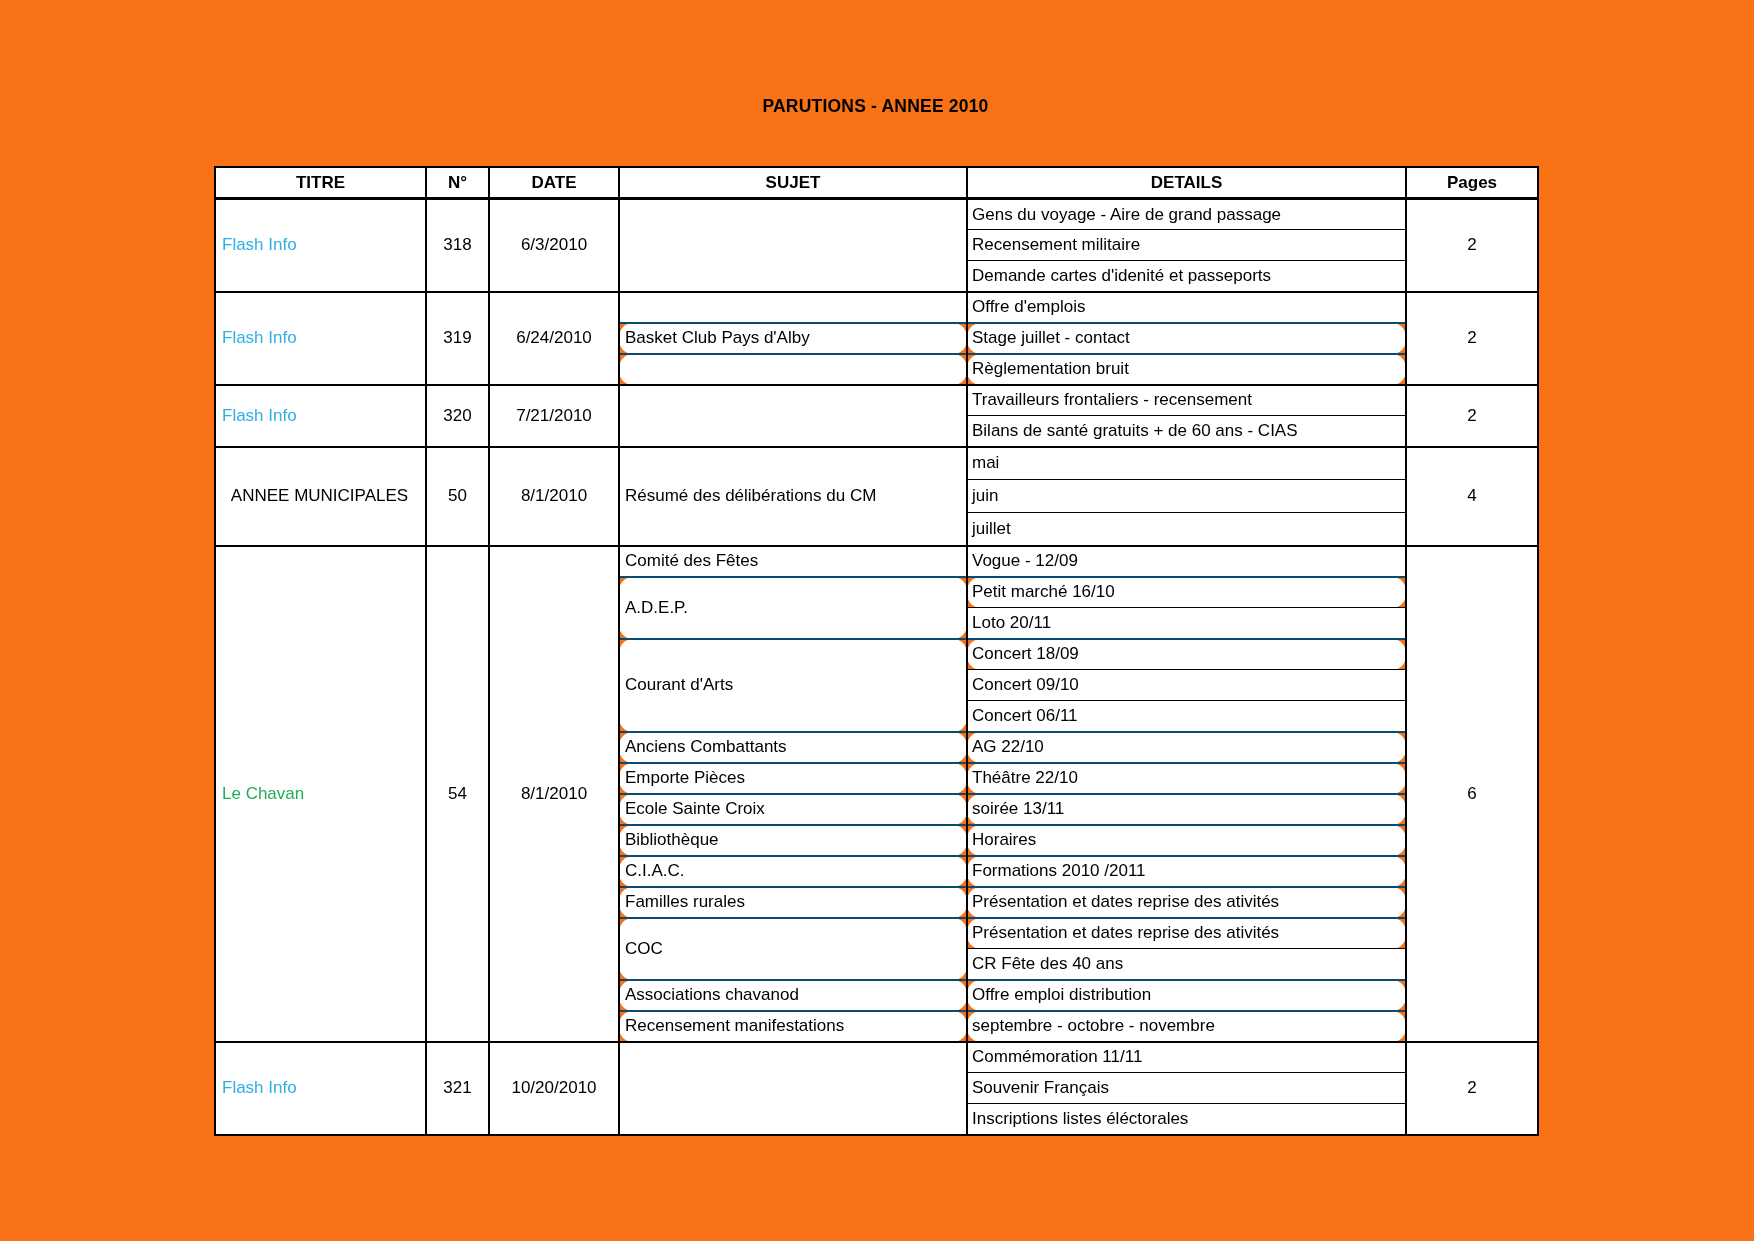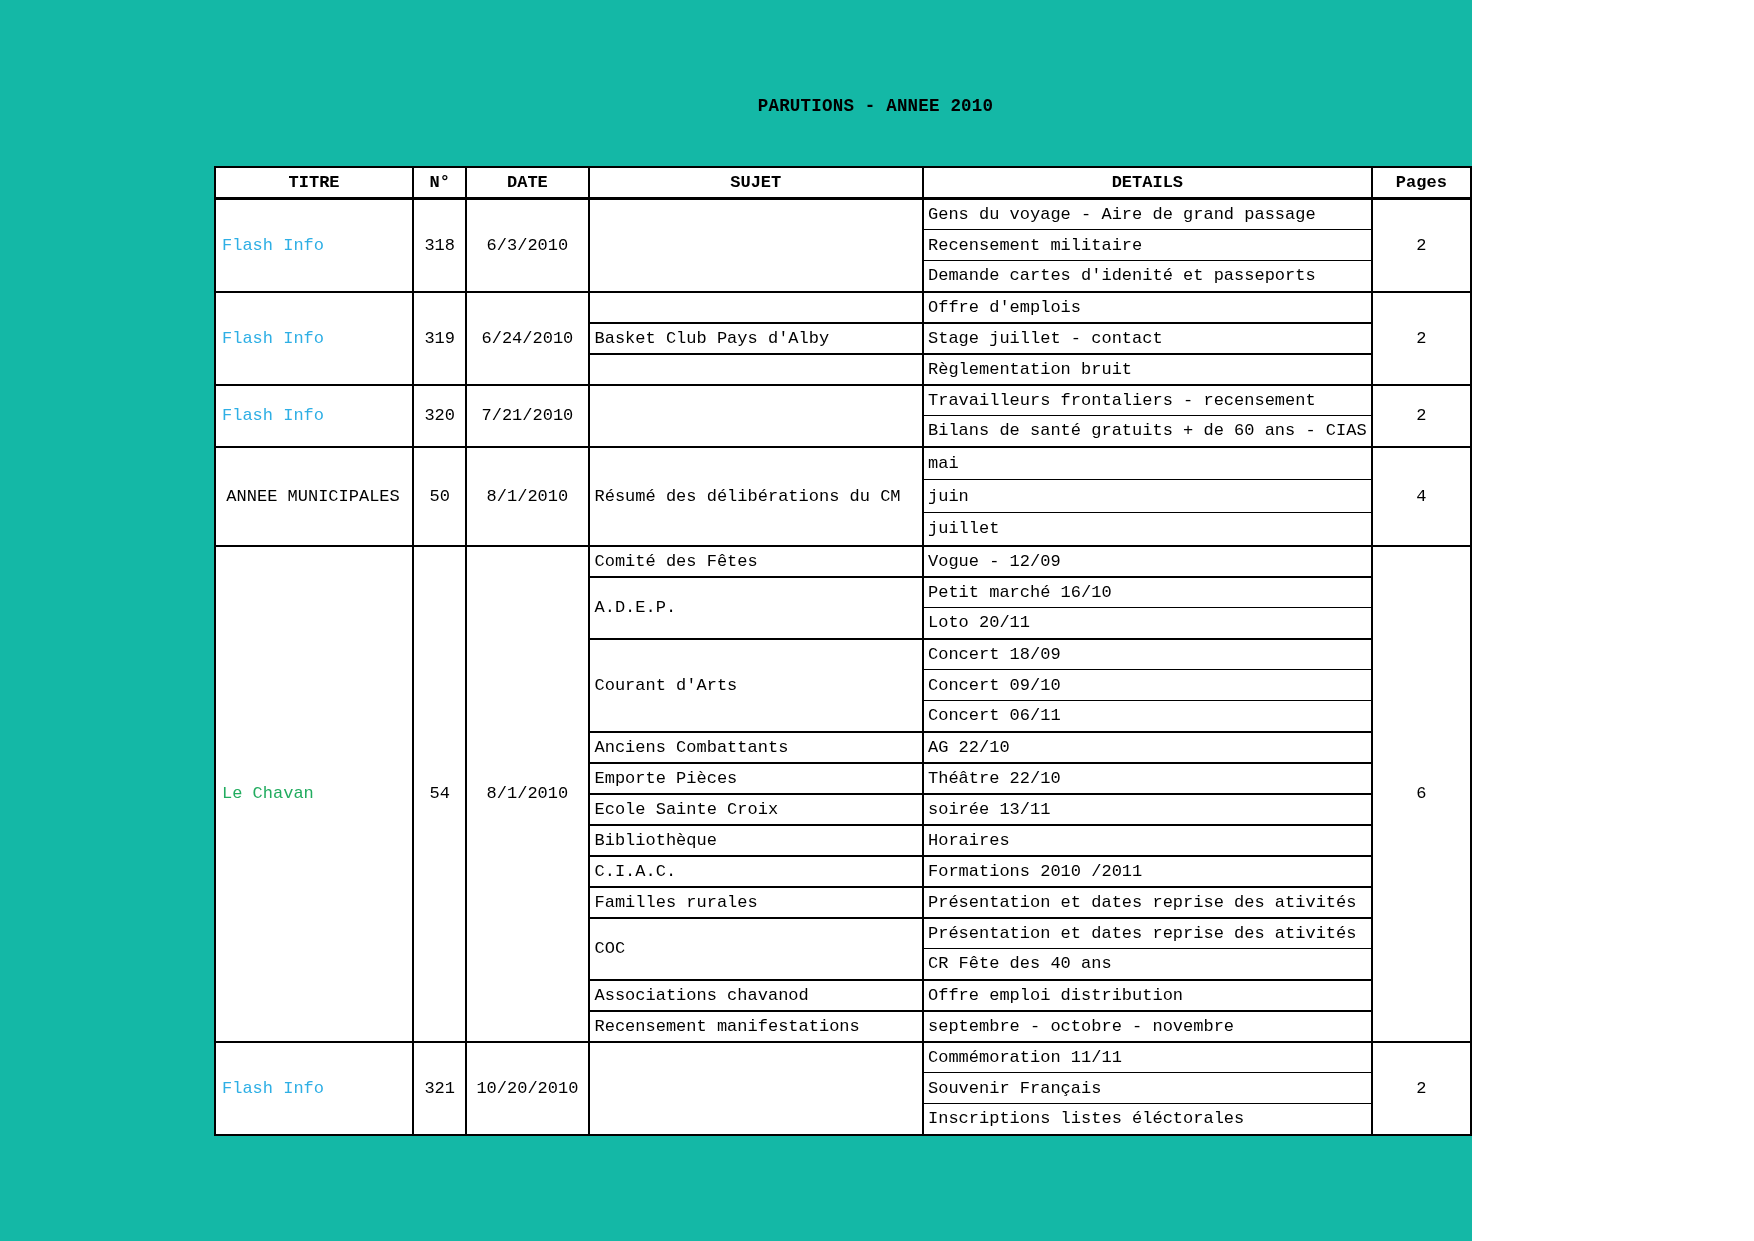--- a/index.html
+++ b/index.html
@@ -1,20 +1,20 @@
 <!DOCTYPE html>
 <html><head>
 <meta charset="utf-8">
 <style>
   html,body { margin:0; padding:0; background:#ffffff; }
   .page {
     position:relative;
-    width:1472px; height:1241px;
-    background:#14b8a6;
-    font-family:Liberation Mono, monospace;
+    width:1754px; height:1241px;
+    background:#f97316;
+    font-family:Liberation Sans, sans-serif;
     color:#000;
     overflow:hidden;
   }
   .doc-title {
     position:absolute;
     left:214px; top:96px; width:1323px;
     text-align:center;
     font-size:17.5px;
     font-weight:bold;
     letter-spacing:0.2px;
@@ -48,21 +48,21 @@
     border-left:2px solid #000;
     border-right:2px solid #000;
     font-size:17px;
     padding:0 4px;
     vertical-align:middle;
     background:#fff;
     overflow:hidden;
     white-space:nowrap;
   }
   tr.detail-row   td { border-top:1px solid #000; }
-  tr.sujet-start  td { border-top:2px solid #000000; }
+  tr.sujet-start  td { border-top:2px solid #0c4a6e;border-radius:14px; }
   tr.group-start  td { border-top:2.5px solid #000; }
   td.cell-titre  { padding-left:6px; }
   td.cell-num    { text-align:center; }
   td.cell-date   { text-align:center; }
   td.cell-sujet  { padding-left:5px; }
   td.cell-detail { }
   td.cell-pages  { text-align:center; }
   td.align-center { text-align:center; padding-left:2px; }
 </style>
 </head>

